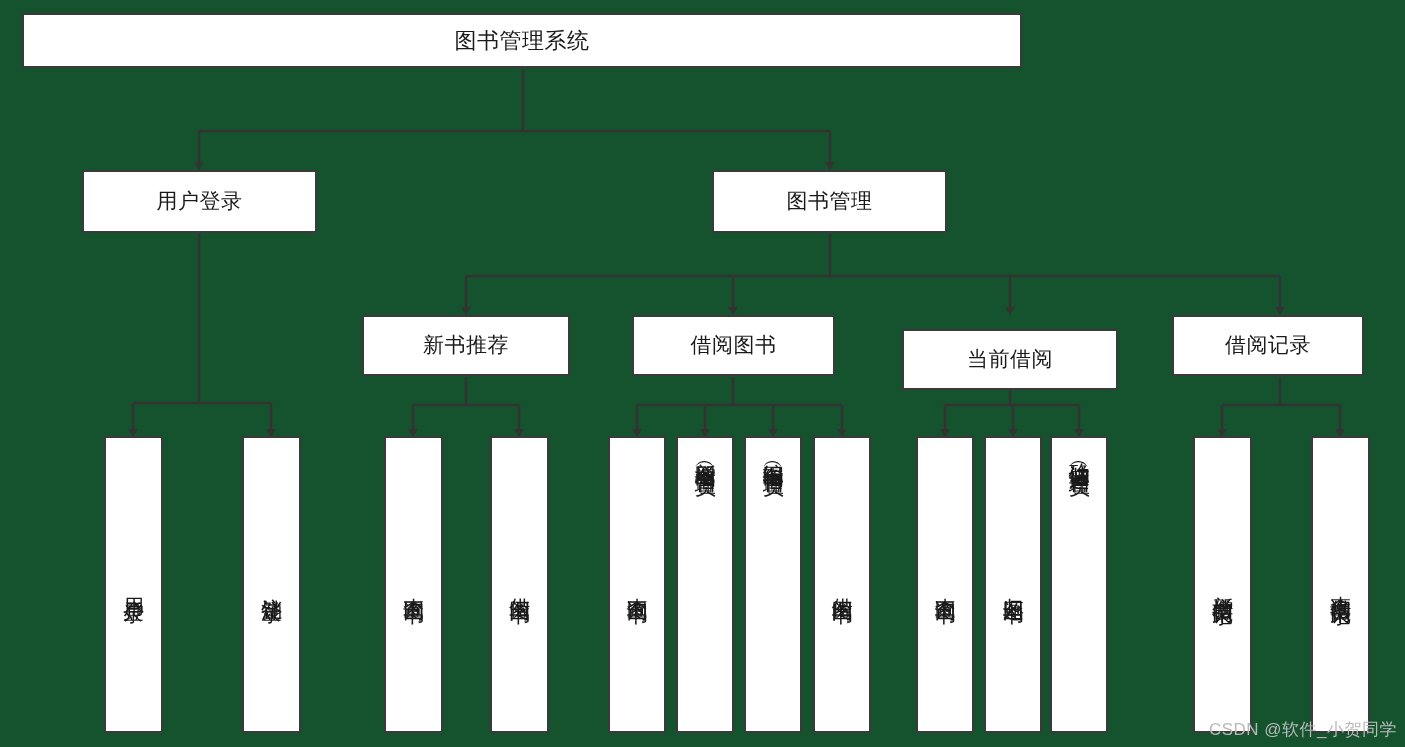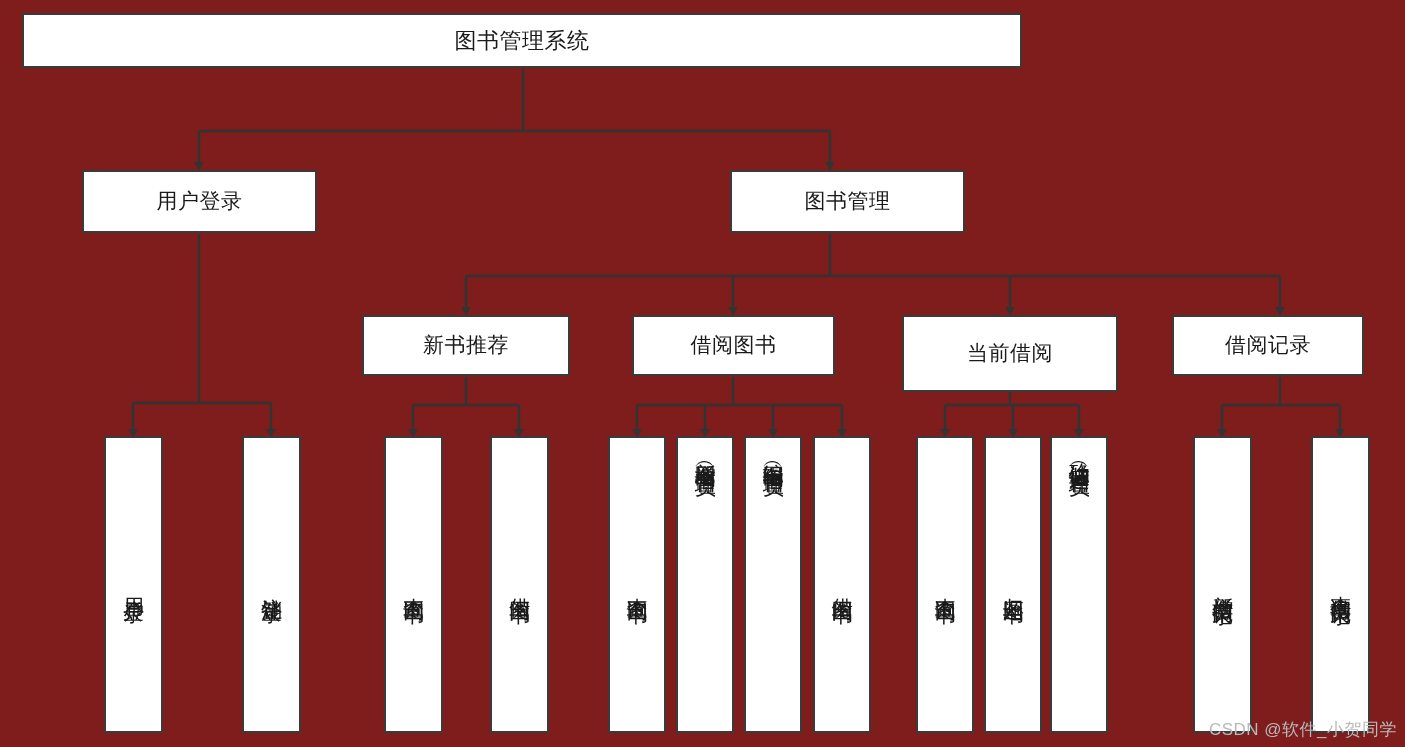--- a/index.html
+++ b/index.html
@@ -8,21 +8,21 @@
     padding: 0;
     background: #ffffff;
   }
   body {
     font-family: "Liberation Sans", "DejaVu Sans", sans-serif;
   }
   #canvas {
     position: relative;
     width: 1405px;
     height: 747px;
-    background: #7f1d1d;
+    background: #14532d;
     overflow: hidden;
   }
   
   #wires {
     position: absolute;
     left: 0;
     top: 0;
     width: 1405px;
     height: 747px;
     pointer-events: none;
@@ -142,33 +142,33 @@
   </svg>
 
   <div class="node h root" style="left:22px; top:13px; width:1000px; height:55px;">
     <span class="label">图书管理系统</span>
   </div>
 
   <div class="node h" style="left:82px; top:170px; width:235px; height:63px;">
     <span class="label">用户登录</span>
   </div>
 
-  <div class="node h" style="left:712px; top:170px; width:235px; height:63px;margin-left:18px;">
+  <div class="node h" style="left:712px; top:170px; width:235px; height:63px;">
     <span class="label">图书管理</span>
   </div>
 
   <div class="node h" style="left:362px; top:315px; width:208px; height:61px;">
     <span class="label">新书推荐</span>
   </div>
 
   <div class="node h" style="left:632px; top:315px; width:203px; height:61px;">
     <span class="label">借阅图书</span>
   </div>
 
-  <div class="node h" style="left:902px; top:315px; width:216px; height:77px;">
+  <div class="node h" style="left:902px; top:329px; width:216px; height:61px;">
     <span class="label">当前借阅</span>
   </div>
 
   <div class="node h" style="left:1172px; top:315px; width:192px; height:61px;">
     <span class="label">借阅记录</span>
   </div>
 
   <div class="node v center" style="left:104px; top:436px; width:59px; height:297px;">
     <span class="label">用户登录</span>
   </div>

